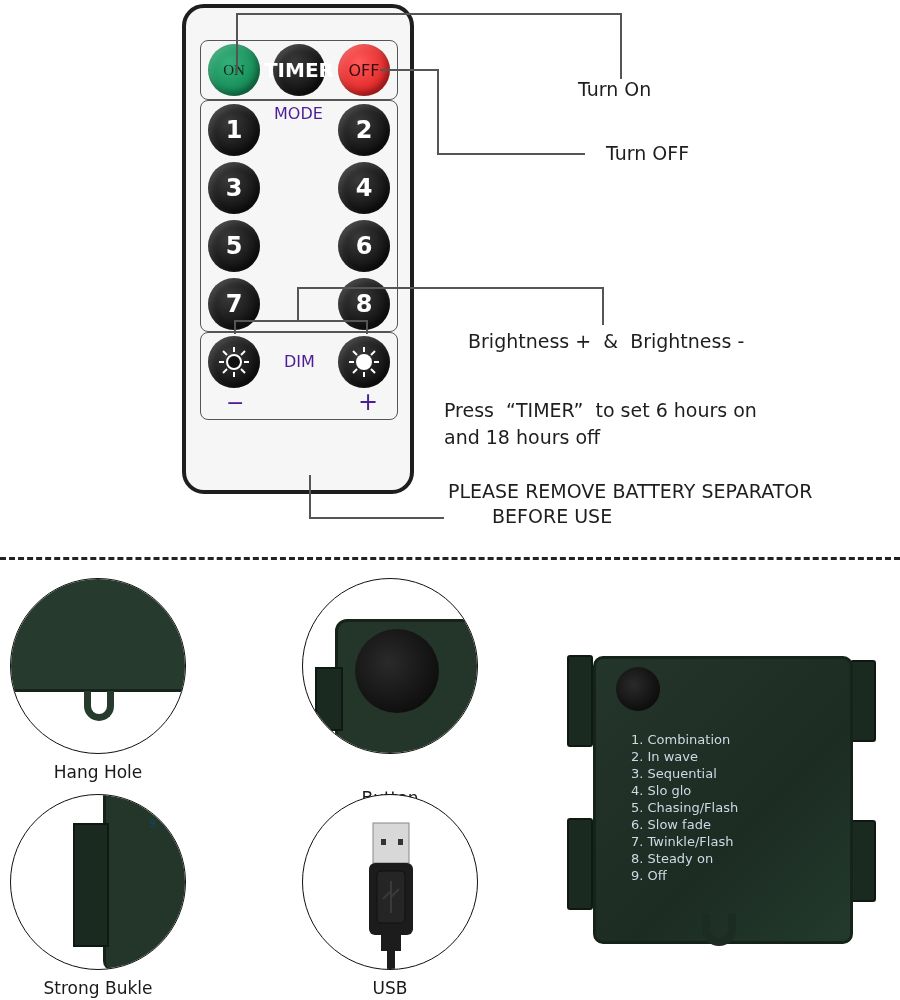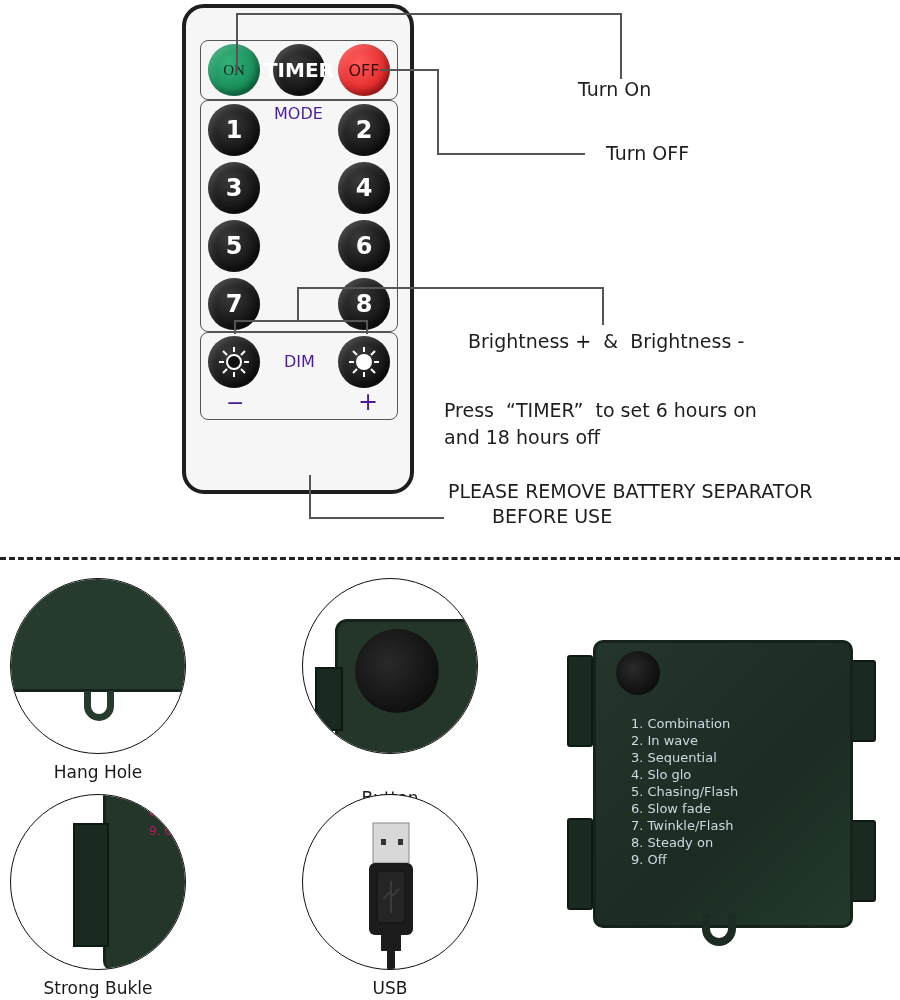--- a/index.html
+++ b/index.html
@@ -12,21 +12,21 @@
   .btn.dark{background:radial-gradient(circle at 40% 35%,#3a3a3a,#111 70%);color:#fff;font-size:24px;}
   .btn.on{background:radial-gradient(circle at 40% 35%,#36b07a,#138a55 70%);color:#0b2a1c;font-size:15px;font-weight:normal;font-family:Liberation Serif, serif;}
   .btn.off{background:radial-gradient(circle at 40% 35%,#ff5a5a,#e02525 70%);color:#3a0a0a;font-size:16px;font-weight:normal;}
   .btn.timer{font-size:20px;}
   .lbl{position:absolute;font-size:16px;color:#4c1d95;}
   .line{position:absolute;background:#555;}
   .note{position:absolute;font-family:"DejaVu Sans",sans-serif;font-size:19px;color:#1e1e1e;line-height:25px;white-space:nowrap;}
   .dashed{position:absolute;left:0;top:557px;width:900px;border-top:3px dashed #222;}
   .circle{position:absolute;width:176px;height:176px;border-radius:50%;border:1.5px solid #111;overflow:hidden;background:#fff;box-sizing:border-box;}
   .cap{position:absolute;font-size:17px;font-weight:normal;color:#1a1a1a;text-align:center;width:180px;}
-  .box{position:absolute;left:593px;top:640px;width:260px;height:288px;background:linear-gradient(135deg,#24352b,#1d2c23 60%,#223a2c);border:3px solid #15231b;border-radius:10px;box-sizing:border-box;}
+  .box{position:absolute;left:593px;top:656px;width:260px;height:288px;background:linear-gradient(135deg,#24352b,#1d2c23 60%,#223a2c);border:3px solid #15231b;border-radius:10px;box-sizing:border-box;}
   .modes{position:absolute;left:35px;top:72px;color:#cfd8e3;font-size:13px;line-height:17px;}
   .clip{position:absolute;width:26px;background:#1a2a20;border:2px solid #0e1912;border-radius:3px;box-sizing:border-box;}
 </style>
 </head>
 <body>
 
 <div class="abs remote">
 
   <div class="panel" style="left:14px;top:32px;width:198px;height:60px;"></div>
   <div class="btn on" style="left:22px;top:36px;">
@@ -139,21 +139,21 @@
 <div class="circle" style="left:302px;top:578px;">
   <div style="position:absolute;left:32px;top:40px;width:160px;height:160px;background:#243529;border:3px solid #15231b;border-radius:12px;"></div>
   <div style="position:absolute;left:12px;top:88px;width:24px;height:60px;background:#1a2a20;border:2px solid #0e1912;"></div>
   <div style="position:absolute;left:52px;top:50px;width:84px;height:84px;border-radius:50%;background:radial-gradient(circle at 40% 40%,#2a2a2a,#0e0e0e 75%);"></div>
 </div>
 <div class="cap" style="left:300px;top:778px;margin-top:10px;">Button</div>
 
 <div class="circle" style="left:10px;top:794px;">
   <div style="position:absolute;left:92px;top:0;width:100px;height:176px;background:#243529;border-left:3px solid #15231b;border-radius:0 0 0 10px;"></div>
   <div style="position:absolute;left:62px;top:28px;width:32px;height:120px;background:#1a2a20;border:2px solid #0e1912;"></div>
-  <div style="position:absolute;left:138px;top:8px;color:#be185d;font-size:12px;line-height:19px;">
+  <div style="position:absolute;left:138px;top:0;color:#0c4a6e;font-size:10px;line-height:19px;">
     <div>8. S</div>
     <div>9. Off</div>
   </div>
 </div>
 <div class="cap" style="left:8px;top:978px;">Strong Bukle</div>
 
 <div class="circle" style="left:302px;top:794px;">
   <svg width="176" height="176" viewBox="0 0 176 176">
     <rect x="70" y="28" width="36" height="40" fill="#d8d8d8" stroke="#888"></rect>
     <rect x="78" y="44" width="5" height="6" fill="#333"></rect>

